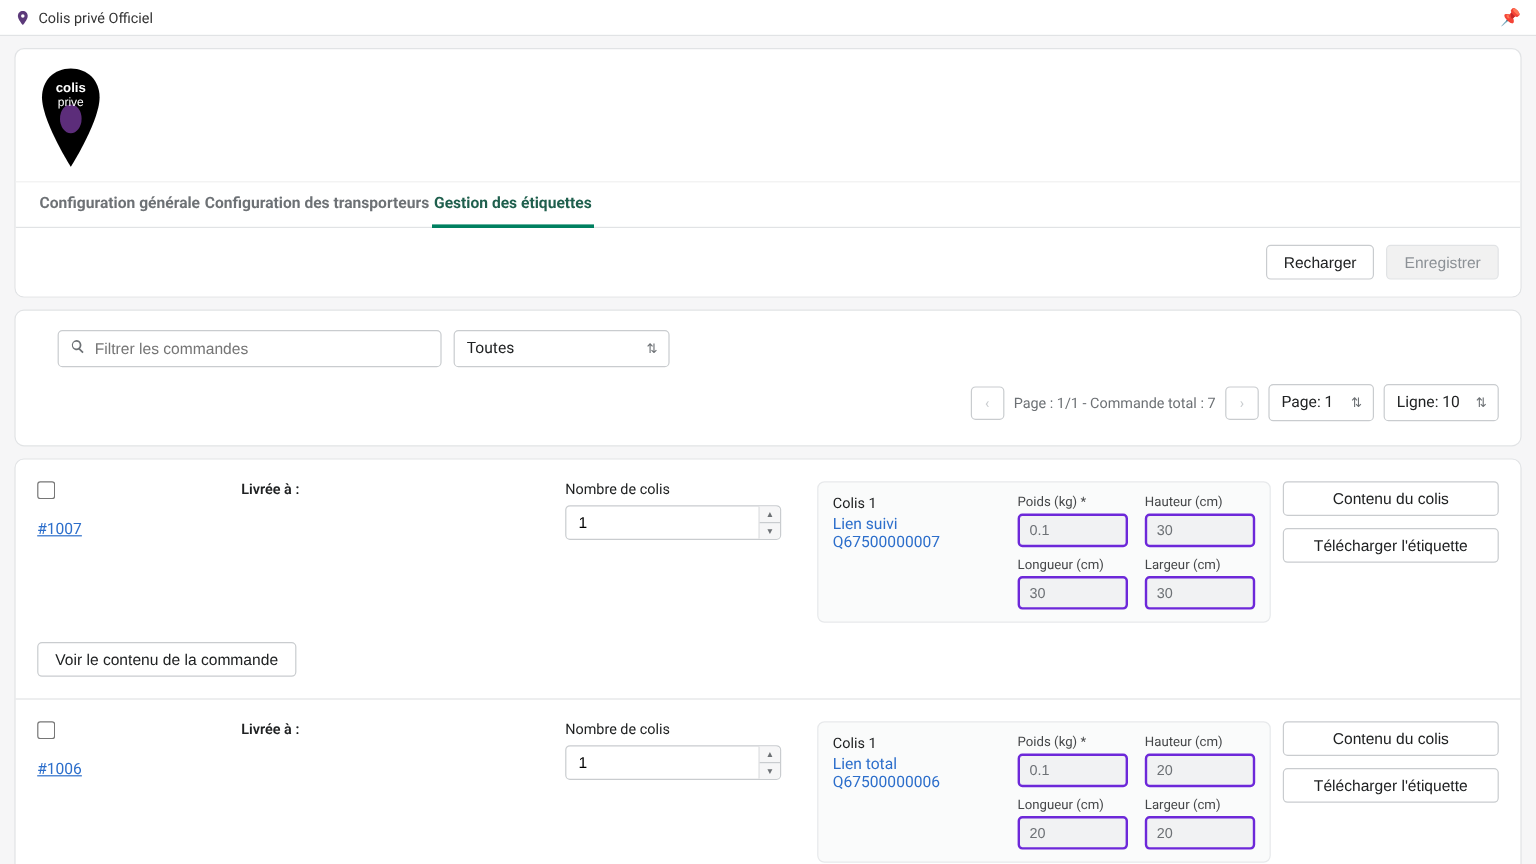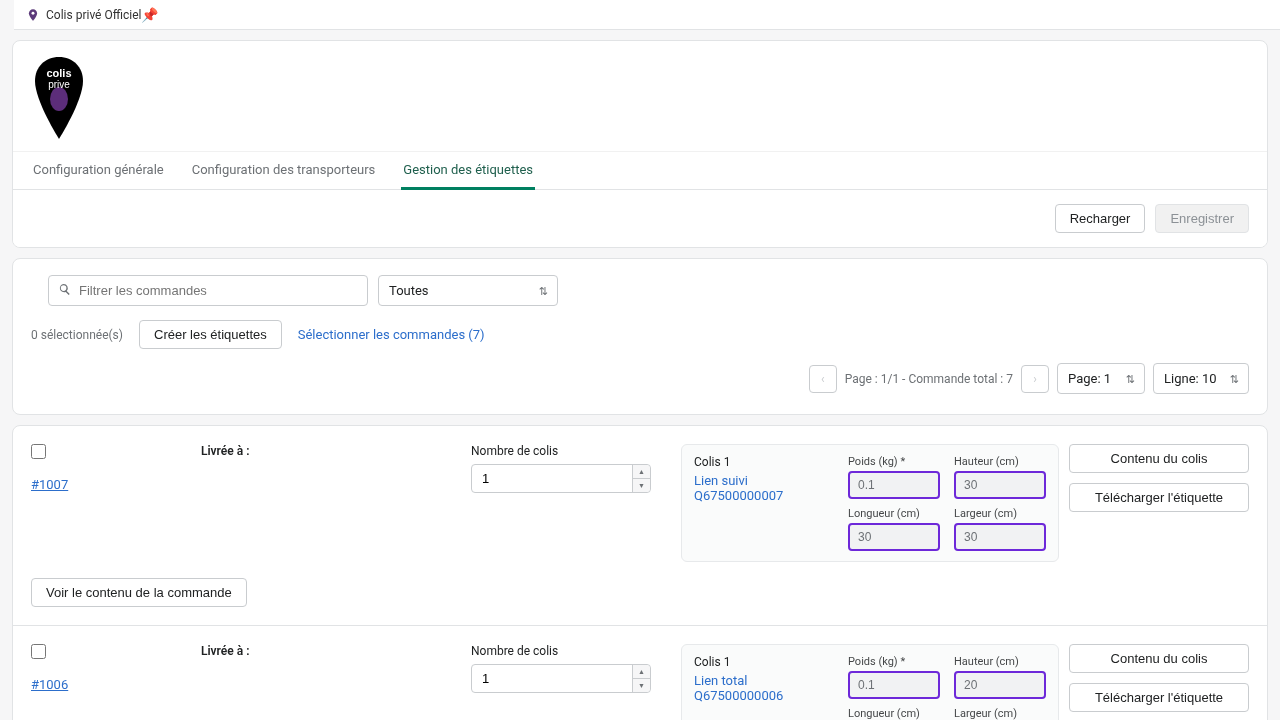--- a/index.html
+++ b/index.html
@@ -6,25 +6,25 @@
   body {
     font-family: -apple-system, BlinkMacSystemFont, "Segoe UI", Roboto, Helvetica, Arial, sans-serif;
     background: #f6f6f7;
     font-size: 13px;
     color: #202223;
   }
   
   .topbar {
     display: flex;
     align-items: center;
+    justify-content: space-between;
     padding: 4px 12px;
     background: #fff;
     border-bottom: 1px solid #e1e3e5;
     height: 30px;
-    margin-left: 14px;
   }
   .topbar-left { display: flex; align-items: center; gap: 6px; }
   .pin-icon { width: 14px; height: 14px; display: inline-flex; align-items: center; justify-content: center; }
   .pin-icon svg { width: 14px; height: 14px; }
   .topbar-title { font-size: 12px; color: #333; }
   .notif-icon { color: #e0a000; font-size: 14px; cursor: pointer; }
 
   .page {
     padding: 0;
   }
@@ -55,24 +55,24 @@
     border-radius: 4px;
     background: #fff;
     padding: 6px 10px;
     font-size: 12px;
     cursor: pointer;
   }
   .download-manual .doc-icon { width: 14px; height: 14px; }
 
   .tabs {
     display: flex;
-    gap: 24px;
     padding: 0 18px;
     border-top: 1px solid #f1f1f1;
     border-bottom: 1px solid #e1e3e5;
+    font-weight: bold;
   }
   .tab {
     padding: 10px 2px;
     font-size: 13px;
     color: #6d7175;
     cursor: pointer;
     border-bottom: 3px solid transparent;
     margin-bottom: -1px;
   }
   .tab.active {
@@ -314,27 +314,20 @@
         <input class="search-input" type="text" placeholder="Filtrer les commandes" style="">
       </div>
       <div class="select-wrap">
         <div class="select">
           <span>Toutes</span>
         </div>
         <span class="select-caret">⇅</span>
       </div>
     </div>
 
-    <div class="selection-row">
-      <span class="muted">0 sélectionnée(s)</span>
-      <button class="btn">
-        <span>Créer les étiquettes</span>
-      </button>
-      <span class="link">Sélectionner les commandes (7)</span>
-    </div>
 
     <div class="page-controls">
       <div class="page-btn disabled">
         <span>‹</span>
       </div>
       <span class="page-status">Page : 1/1 - Commande total : 7</span>
       <div class="page-btn disabled">
         <span>›</span>
       </div>
       <div class="select-wrap" style="flex:0 0 88px;">

